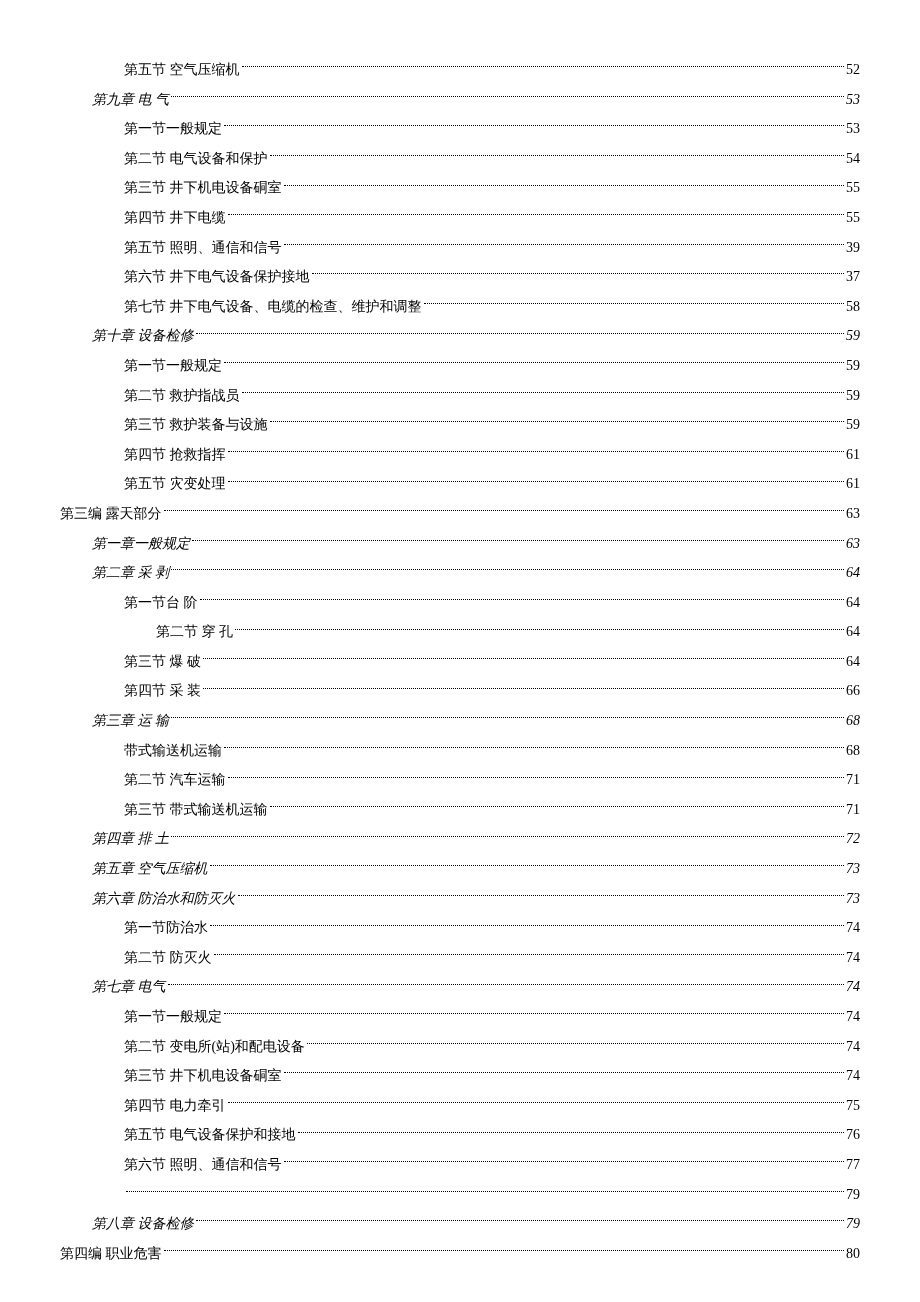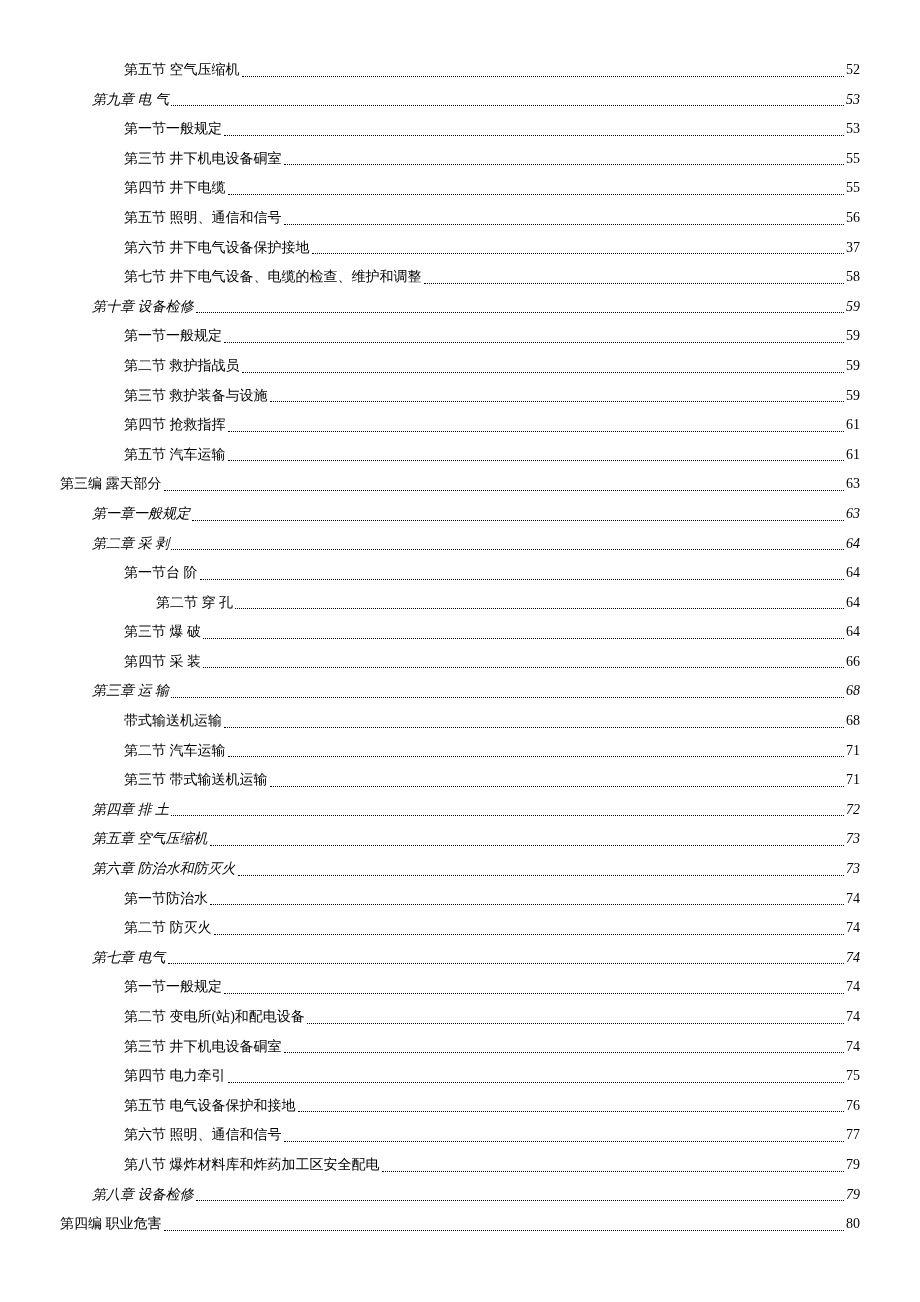--- a/index.html
+++ b/index.html
@@ -13,21 +13,21 @@
       font-size: 14px;
       color: #000;
       width: 920px;
       padding: 60px 60px 40px 60px;
     }
     .toc {
       width: 100%;
     }
     .toc-row {
       display: flex;
-      align-items: flex-end;
+      align-items: center;
       white-space: nowrap;
       margin-bottom: 10px;
       line-height: 1.4;
     }
     .toc-title {
       flex-shrink: 0;
     }
     .toc-dots {
       flex: 1;
       border-bottom: 1.5px dotted #000;
@@ -57,33 +57,38 @@
       <span class="toc-title">第九章  电  气</span>
       <span class="toc-dots"></span>
       <span class="toc-page">53</span>
     </div>
     <div class="toc-row indent-2">
       <span class="toc-title">第一节一般规定</span>
       <span class="toc-dots"></span>
       <span class="toc-page">53</span>
     </div>
     <div class="toc-row indent-2">
+      <span class="toc-title">第二节  电气设备和保护</span>
+      <span class="toc-dots"></span>
+      <span class="toc-page">54</span>
+    </div>
+    <div class="toc-row indent-2">
       <span class="toc-title">第三节  井下机电设备硐室</span>
       <span class="toc-dots"></span>
       <span class="toc-page">55</span>
     </div>
     <div class="toc-row indent-2">
       <span class="toc-title">第四节  井下电缆</span>
       <span class="toc-dots"></span>
       <span class="toc-page">55</span>
     </div>
     <div class="toc-row indent-2">
       <span class="toc-title">第五节  照明、通信和信号</span>
       <span class="toc-dots"></span>
-      <span class="toc-page">56</span>
+      <span class="toc-page">39</span>
     </div>
     <div class="toc-row indent-2">
       <span class="toc-title">第六节  井下电气设备保护接地</span>
       <span class="toc-dots"></span>
       <span class="toc-page">37</span>
     </div>
     <div class="toc-row indent-2">
       <span class="toc-title">第七节  井下电气设备、电缆的检查、维护和调整</span>
       <span class="toc-dots"></span>
       <span class="toc-page">58</span>
@@ -107,21 +112,21 @@
       <span class="toc-title">第三节  救护装备与设施</span>
       <span class="toc-dots"></span>
       <span class="toc-page">59</span>
     </div>
     <div class="toc-row indent-2">
       <span class="toc-title">第四节  抢救指挥</span>
       <span class="toc-dots"></span>
       <span class="toc-page">61</span>
     </div>
     <div class="toc-row indent-2">
-      <span class="toc-title">第五节  汽车运输</span>
+      <span class="toc-title">第五节  灾变处理</span>
       <span class="toc-dots"></span>
       <span class="toc-page">61</span>
     </div>
     <div class="toc-row indent-0">
       <span class="toc-title">第三编  露天部分</span>
       <span class="toc-dots"></span>
       <span class="toc-page">63</span>
     </div>
     <div class="toc-row indent-1">
       <span class="toc-title">第一章一般规定</span>
@@ -227,21 +232,20 @@
       <span class="toc-title">第五节  电气设备保护和接地</span>
       <span class="toc-dots"></span>
       <span class="toc-page">76</span>
     </div>
     <div class="toc-row indent-2">
       <span class="toc-title">第六节  照明、通信和信号</span>
       <span class="toc-dots"></span>
       <span class="toc-page">77</span>
     </div>
     <div class="toc-row indent-2">
-      <span class="toc-title">第八节  爆炸材料库和炸药加工区安全配电</span>
       <span class="toc-dots"></span>
       <span class="toc-page">79</span>
     </div>
     <div class="toc-row indent-1">
       <span class="toc-title">第八章  设备检修</span>
       <span class="toc-dots"></span>
       <span class="toc-page">79</span>
     </div>
     <div class="toc-row indent-0">
       <span class="toc-title">第四编    职业危害</span>

